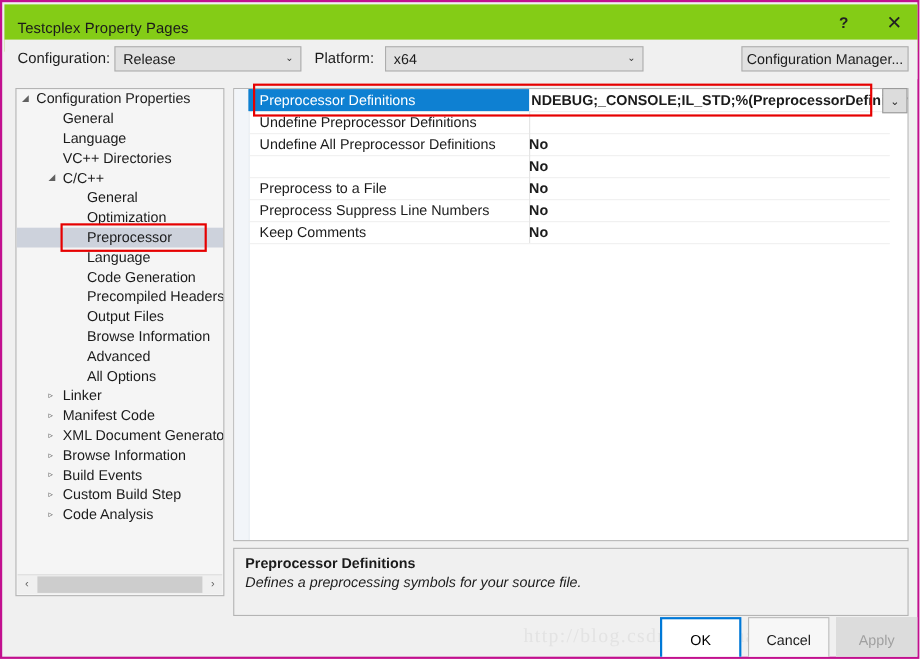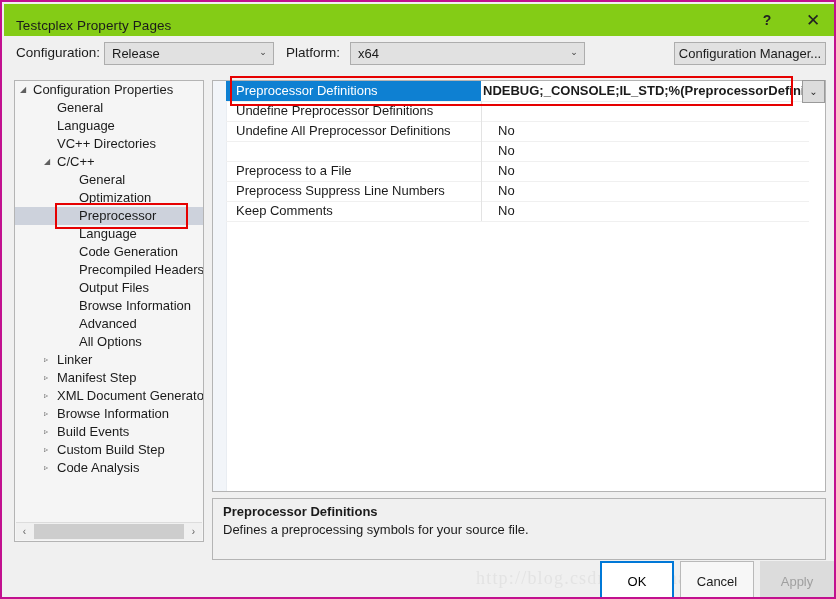--- a/index.html
+++ b/index.html
@@ -194,25 +194,26 @@
   .grow .gname {
     position: absolute;
     left: 10px; top: 0;
     height: 20px; line-height: 20px;
     font-size: 13px;
     color: #1b1b1b;
     white-space: nowrap;
   }
   .grow .gval {
     position: absolute;
-    left: 272px; top: 0;
+    left: 255px; top: 0;
     height: 20px; line-height: 20px;
     font-size: 13px;
     color: #1b1b1b;
     white-space: nowrap;
+    font-weight: bold;
   }
   .grow .splitter {
     position: absolute;
     left: 255px; top: 0;
     width: 1px; height: 20px;
     background: #e3e3e3;
   }
   .grow.selected {
     background: transparent;
   }
@@ -261,20 +262,21 @@
   }
   .desc-title {
     font-size: 13px;
     font-weight: bold;
     color: #1b1b1b;
     margin: 0 0 3px 0;
   }
   .desc-body {
     font-size: 13px;
     color: #1b1b1b;
+    font-style: italic;
   }
 
   
   .footer {
     position: absolute;
     left: 2px; bottom: 2px;
     width: 832px; height: 39px;
   }
   .fbtn {
     position: absolute;
@@ -365,21 +367,21 @@
         <div class="tnode"><span class="tlabel" style="margin-left: 64px;">Optimization</span></div>
         <div class="tnode sel"><span class="tlabel" style="margin-left: 64px;">Preprocessor</span></div>
         <div class="tnode"><span class="tlabel" style="margin-left: 64px;">Language</span></div>
         <div class="tnode"><span class="tlabel" style="margin-left: 64px;">Code Generation</span></div>
         <div class="tnode"><span class="tlabel" style="margin-left: 64px;">Precompiled Headers</span></div>
         <div class="tnode"><span class="tlabel" style="margin-left: 64px;">Output Files</span></div>
         <div class="tnode"><span class="tlabel" style="margin-left: 64px;">Browse Information</span></div>
         <div class="tnode"><span class="tlabel" style="margin-left: 64px;">Advanced</span></div>
         <div class="tnode"><span class="tlabel" style="margin-left: 64px;">All Options</span></div>
         <div class="tnode"><span class="arrow" style="left: 29px;">▹</span><span class="tlabel" style="margin-left: 42px; text-align: right;">Linker</span></div>
-        <div class="tnode"><span class="arrow" style="left: 29px;">▹</span><span class="tlabel" style="margin-left: 42px;">Manifest Step</span></div>
+        <div class="tnode"><span class="arrow" style="left: 29px;">▹</span><span class="tlabel" style="margin-left: 42px;">Manifest Code</span></div>
         <div class="tnode"><span class="arrow" style="left: 29px;">▹</span><span class="tlabel" style="margin-left: 42px;">XML Document Generator</span></div>
         <div class="tnode"><span class="arrow" style="left: 29px;">▹</span><span class="tlabel" style="margin-left: 42px;">Browse Information</span></div>
         <div class="tnode"><span class="arrow" style="left: 29px;">▹</span><span class="tlabel" style="margin-left: 42px;">Build Events</span></div>
         <div class="tnode"><span class="arrow" style="left: 29px;">▹</span><span class="tlabel" style="margin-left: 42px;">Custom Build Step</span></div>
         <div class="tnode"><span class="arrow" style="left: 29px;">▹</span><span class="tlabel" style="margin-left: 42px;">Code Analysis</span></div>
       </div>
     <div class="hscroll">
       <div class="arrowbtn">‹</div>
       <div class="thumb"></div>
       <div class="arrowbtn">›</div>

